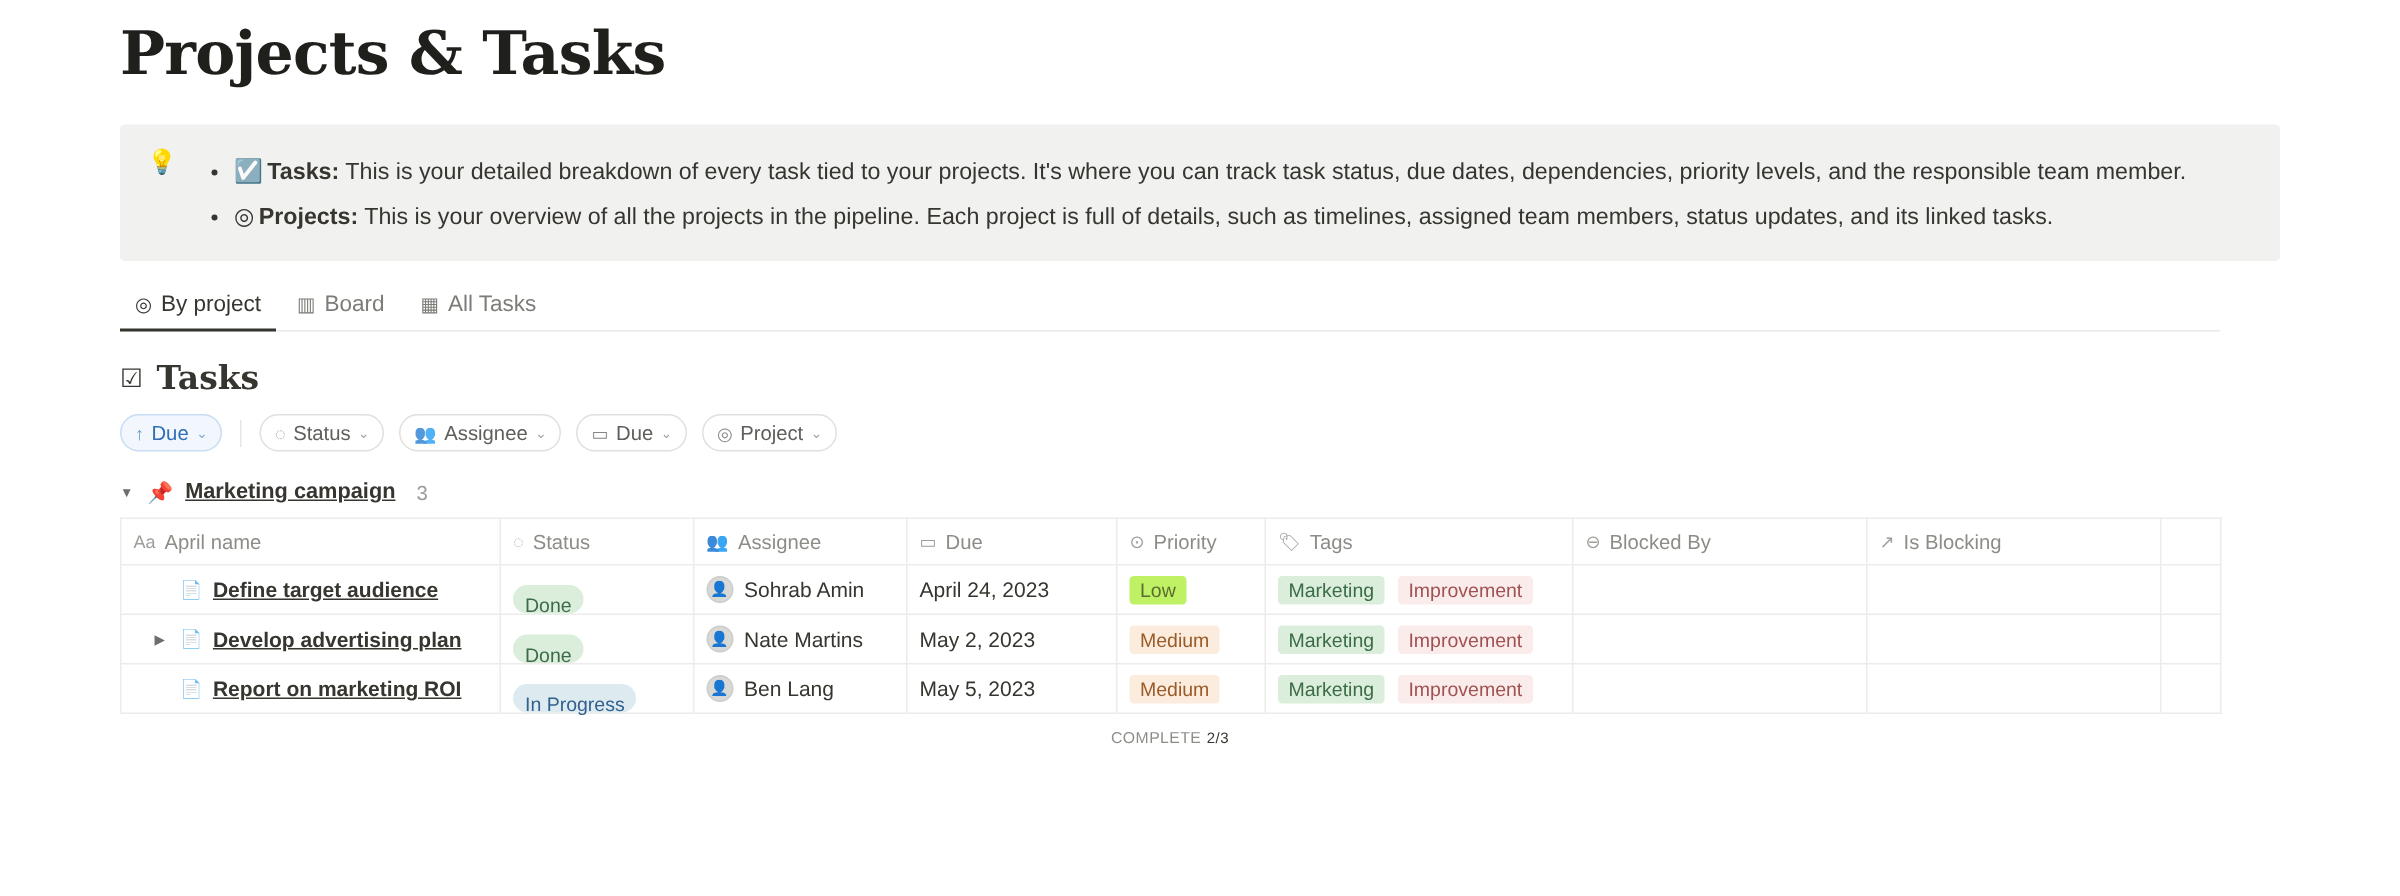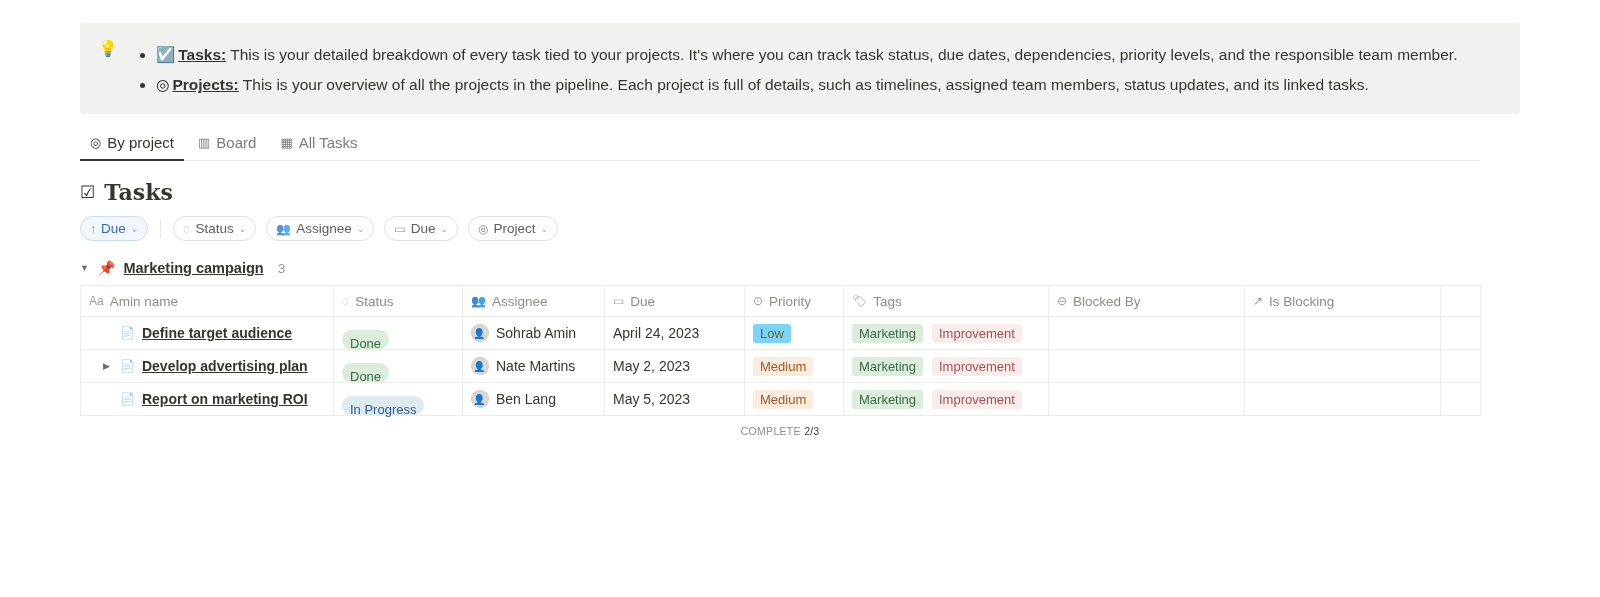--- a/index.html
+++ b/index.html
@@ -54,21 +54,21 @@
     padding-left: 26px;
     list-style: disc;
   }
   .callout li {
     font-size: 15.5px;
     line-height: 22px;
     margin-bottom: 8px;
   }
   .callout li:last-child { margin-bottom: 0; }
   .li-icon { display: inline-block; margin-right: 3px; }
-  .u { text-decoration: underline; font-weight: bold; }
+  .u { font-weight: bold; }
   
   .hint {
     margin-top: 37px;
     font-size: 15.5px;
     line-height: 22px;
     color: #9b9a97;
   }
   .hint .dark { color: #37352f; }
   
   .tabs {
@@ -228,20 +228,21 @@
     letter-spacing: .3px;
   }
   .foot-inner .lbl { text-transform: uppercase; font-size: 10.5px; }
   .foot-inner .val { color: #37352f; font-size: 10px; }
 </style>
 </head>
 <body>
 
 <div class="page">
 
+  <h1 class="page-title">Projects &amp; Tasks</h1>
 
   <div class="callout">
     <div class="callout-emoji">💡</div>
     <div class="callout-body">
       <ul>
         <li>
           <span class="li-icon">☑️</span><span class="u">Tasks:</span><span> This is your detailed breakdown of every task tied to your projects. It's where you can track task status, due dates, dependencies, priority levels, and the responsible team member.</span>
         </li>
         <li>
           <span class="li-icon">◎</span><span class="u">Projects:</span><span> This is your overview of all the projects in the pipeline. Each project is full of details, such as timelines, assigned team members, status updates, and its linked tasks.</span>
@@ -317,21 +318,21 @@
       <col style="width:205px">
       <col style="width:196px">
       <col style="width:196px">
       <col style="width:40px">
     </colgroup>
     <thead>
       <tr>
         <th>
             <div class="hcell">
               <span class="hicon">Aa</span>
-              <span>Amin name</span>
+              <span>April name</span>
             </div>
           </th>
         <th>
             <div class="hcell">
               <span class="hicon">◌</span>
               <span>Status</span>
             </div>
           </th>
         <th>
             <div class="hcell">
@@ -389,21 +390,21 @@
           </span>
         </td>
         <td>
           <span class="assignee">
             <span class="avatar">👤</span>
             <span>Sohrab Amin</span>
           </span>
         </td>
         <td>April 24, 2023</td>
         <td>
-          <span class="prio" style="background:#7dd3fc;color:#5c6b2f">Low</span>
+          <span class="prio" style="background:#bef264;color:#5c6b2f">Low</span>
         </td>
         <td>
           <span class="tag" style="background:#dbeddb;color:#3b6b47">Marketing</span>
           <span class="tag" style="background:#fbecec;color:#a05252">Improvement</span>
         </td>
         <td></td>
         <td></td>
         <td></td>
       </tr>
 

